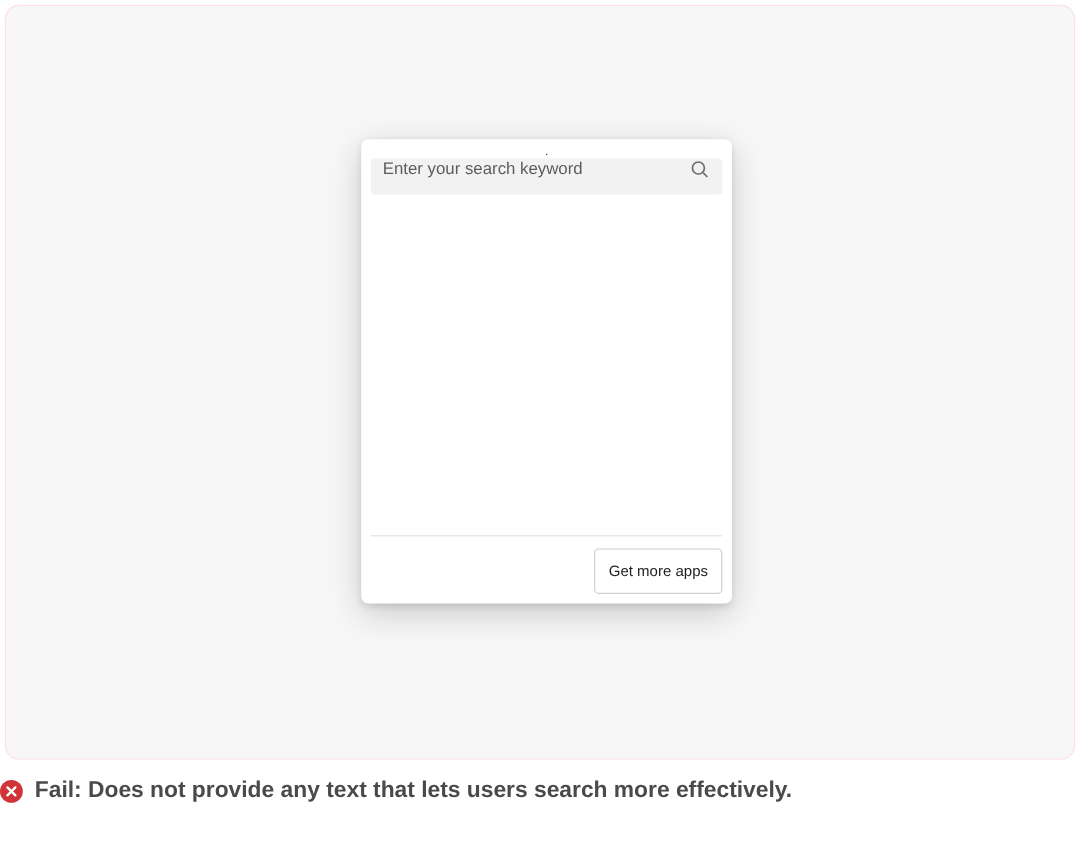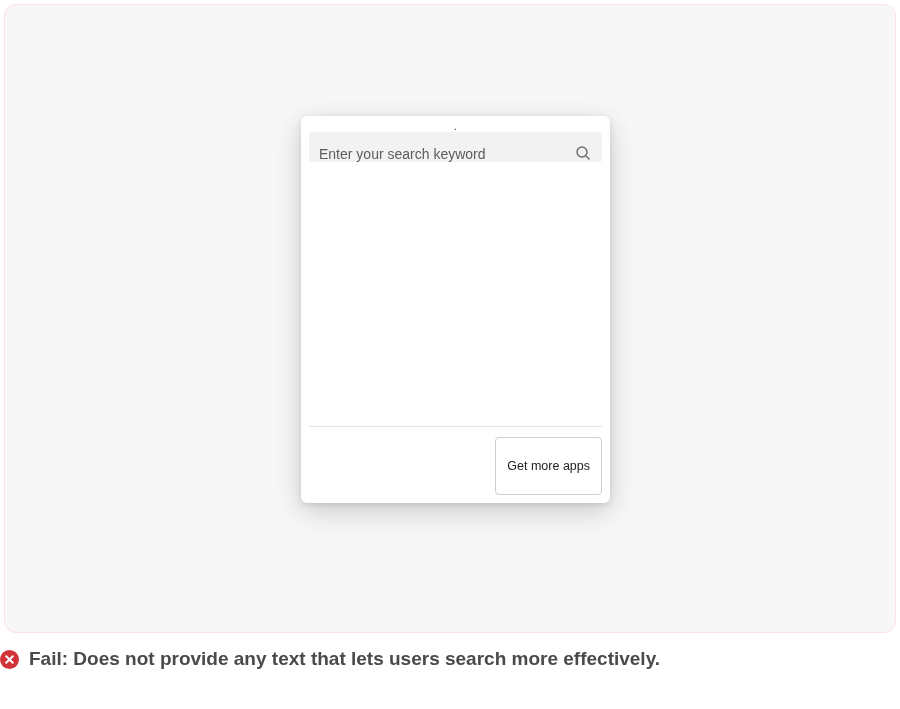--- a/index.html
+++ b/index.html
@@ -36,21 +36,21 @@
     .panel-top-mark {
       text-align: center;
       font-size: 10px;
       line-height: 6px;
       height: 6px;
       color: #333;
       margin-bottom: 2px;
     }
     .search-row {
       display: flex;
-      align-items: flex-end;
+      align-items: flex-start;
       background: #f2f2f2;
       border-radius: 3px;
       height: 30px;
       padding: 0 10px;
     }
     .search-input {
       flex: 1;
       border: none;
       background: transparent;
       font-size: 14px;
@@ -78,21 +78,21 @@
       display: flex;
       justify-content: flex-end;
     }
     .get-more-btn {
       font-family: inherit;
       font-size: 12.5px;
       color: #222;
       background: #ffffff;
       border: 1px solid #cfcfcf;
       border-radius: 4px;
-      padding: 21px 11px;
+      padding: 11px 11px;
       cursor: pointer;
     }
     .caption-row {
       position: absolute;
       left: 0;
       top: 648px;
       display: flex;
       align-items: center;
       gap: 10px;
     }

